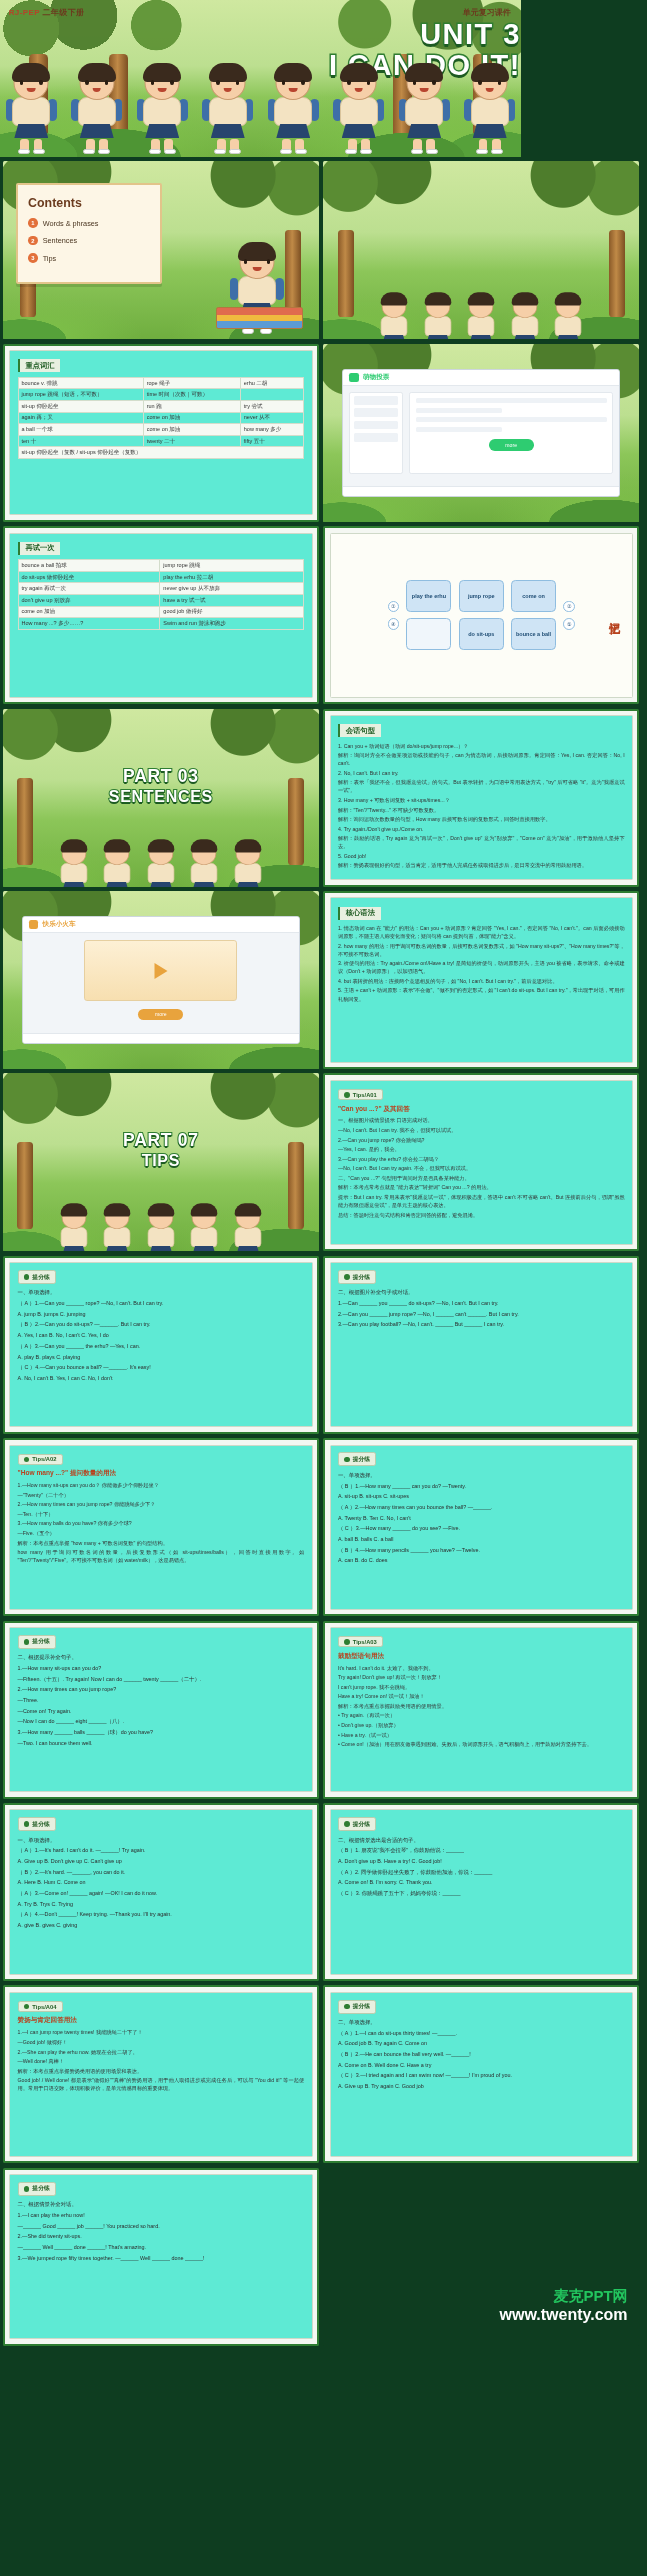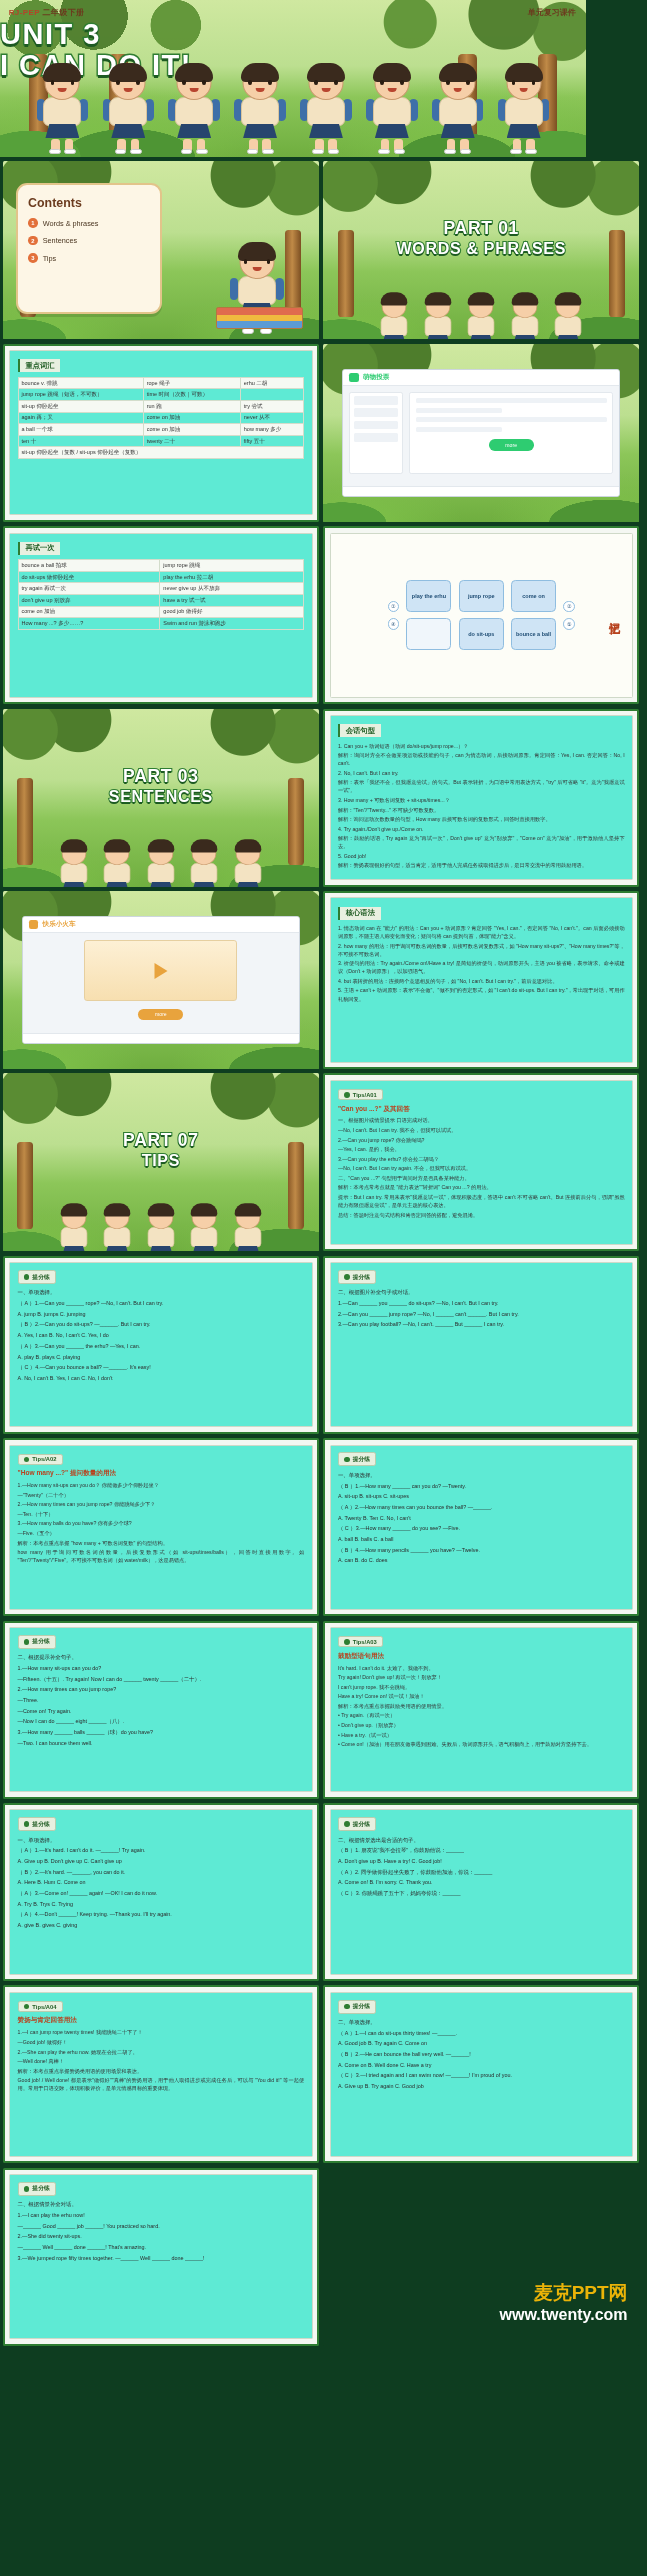--- a/index.html
+++ b/index.html
@@ -7,21 +7,21 @@
     width: 647px;
     background: #0e3d20;
     font-family: "Liberation Sans", sans-serif;
     color: #222;
   }
   .page { width: 647px; }
 
   
   .hero {
     position: relative;
-    width: 586px;
+    width: 521px;
     height: 157px;
     background:
       radial-gradient(ellipse 219px 87px at 18% 92%, #7fc24a 0%, rgba(127,194,74,0) 70%),
       radial-gradient(ellipse 248px 95px at 82% 92%, #7fc24a 0%, rgba(127,194,74,0) 70%),
       linear-gradient(#cfe8a0 0%, #bcdf90 42%, #8cc659 62%, #6fae3f 100%),
       linear-gradient(#b8832f, #b8832f);
     overflow: hidden;
   }
   .hero .trees {
     position: absolute; inset: 0;
@@ -54,21 +54,21 @@
     position: absolute; top: 7.3px; left: 8.7px;
     font-size: 8px; font-weight: bold; color: #b2452a;
     letter-spacing: 0.4px;
   }
   .hero-badge .cn { color: #6b3b1e; }
   .hero-tag {
     position: absolute; top: 7.3px; right: 10.2px;
     font-size: 8px; color: #6b3b1e; font-weight: bold;
   }
   .hero-title {
-    position: absolute; top: 19px; left: 0; right: 0; text-align: left;
+    position: absolute; top: 19px; left: 0; right: 0; text-align: right;
     font-size: 29px; font-weight: bold; letter-spacing: 1.5px;
     color: #ffffff;
     -webkit-text-stroke: 2.9px #2f7d32;
     paint-order: stroke fill;
     line-height: 1.08;
     text-shadow: 0 2.9px 0 #1d5a22;
   }
   .hero-title .l2 { display: block; }
   .kids {
     position: absolute; left: 0; right: 0; bottom: 4.4px; height: 93px;
@@ -150,22 +150,22 @@
     -webkit-text-stroke: 2.2px #2f7d32; paint-order: stroke fill;
     text-shadow: 0 2.2px 0 #1d5a22; line-height: 1.2; letter-spacing: 0.7px;
   }
   .part-title .sub { display:block; font-size: 16px; }
 
   .mini-kids { position:absolute; left:0; right:0; bottom:2.9px; height:67px; display:flex; justify-content:center; align-items:flex-end; gap:1.5px; }
   .mini-kid { width: 42px; height: 64px; position: relative; transform: scale(.7); transform-origin: bottom center;}
 
   
   .contents-card {
-    position:absolute; left: 13px; top: 22px; width: 146px; height: 131px;
-    background: #fdf6e6; border: 2.2px solid #e2c48a; border-radius: 11px;
+    position:absolute; left: 13px; top: 22px; width: 146px; height: 101px;
+    background: #fdf6e6; border: 2.2px solid #e2c48a; border-radius: 2px;
     box-shadow: 0 2.9px 0 rgba(0,0,0,.12);
     padding: 10.2px 10.2px;
   }
   .contents-card h3 { font-size: 12.4px; color:#6b3b1e; margin-bottom: 8.7px; }
   .contents-list li { list-style: none; display:flex; align-items:center; gap:5.1px; margin-bottom: 8px; font-size: 7.3px; color:#4a3520; }
   .num-badge { width:9.5px;height:9.5px;border-radius:50%;background:#e2703a;color:#fff;font-size:5.8px;display:flex;align-items:center;justify-content:center;font-weight:bold;}
   .contents-kid { position:absolute; right: 29px; bottom: 17.5px; width: 66px; height: 80px; }
   .books { position:absolute; right: 16px; bottom: 10.2px; width: 87px; height: 22px;
     background: linear-gradient(#e06a4e 0 6.6px, #f0b93f 6.6px 13px, #5b9bd5 13px 20.4px);
     border-radius: 2.2px; border:0.7px solid #b5763f; }
@@ -432,24 +432,20 @@
           <div class="mouth"></div>
         </div>
       <div class="books"></div>
     </div>
 
     <div class="slide bg-forest">
       <div class="canopy"></div>
       <div class="trunk" style="left:14.6px"></div>
         <div class="trunk" style="right:14.6px"></div>
       <div class="ground"></div>
-      <div class="part-title">
-        <span>PART 01</span>
-        <span class="sub">WORDS &amp; PHRASES</span>
-      </div>
       <div class="mini-kids">
         <div class="kid mini-kid">
             <div class="body"></div>
             <div class="skirt"></div>
             <div class="head"></div>
             <div class="hair"></div>
           </div>
         <div class="kid mini-kid">
             <div class="body"></div>
             <div class="skirt"></div>
@@ -967,20 +963,20 @@
           <div class="q">—______ Good ______ job ______! You practiced so hard.</div>
           <div class="q">2.—She did twenty sit-ups.</div>
           <div class="q">—______ Well ______ done ______! That's amazing.</div>
           <div class="q">3.—We jumped rope fifty times together. —______ Well ______ done ______!</div>
         </div>
       </div>
     </div>
 
     <div class="slide" style="background:#0e3d20;">
       <div style="position:absolute; right:11.7px; bottom:22px; text-align:right;">
-        <div style="font-size:19px;font-weight:bold;color:#eab308;">麦克PPT网</div>
+        <div style="font-size:15px;font-weight:bold;color:#22c55e;">麦克PPT网</div>
         <div style="font-size:16px;font-weight:bold;color:#fff;">www.twenty.com</div>
       </div>
     </div>
 
   </div>
 </div>
 
 
 </body></html>

